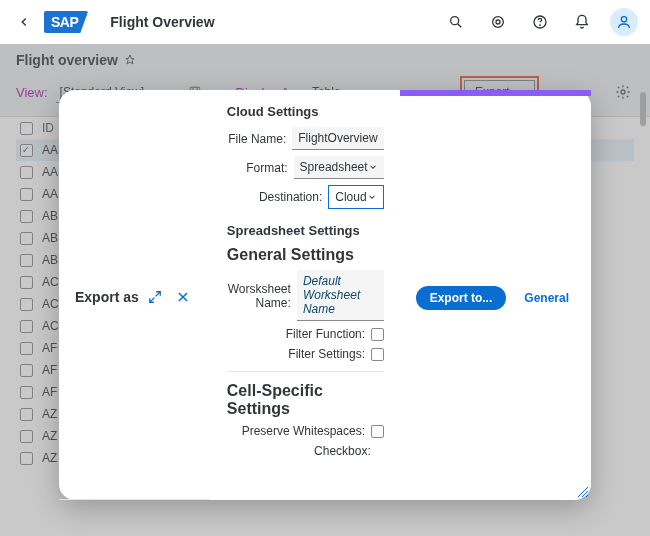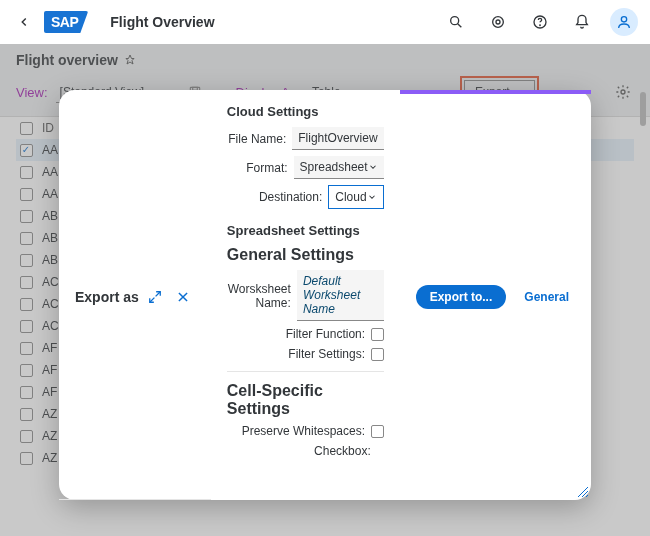--- a/index.html
+++ b/index.html
@@ -173,21 +173,21 @@
   }
   .form-field.italic { font-style: italic; color:#0c4a6e; }
   .form-field.select { width:150px; }
   .form-field.select.narrow { width:74px; border:1px solid #0a6ed1; background:#fff; }
   .form-field.select.med { width:112px; }
   .divider { border-top:1px solid #e5e5e5; margin: 10px 0; }
   .dlg-foot {
     display:flex; align-items:center;
     gap: 12px;
     padding: 10px 16px;
-    border-top: 4px solid #8b5cf6;
+    border-top: 6px solid #8b5cf6;
     position: relative;
   }
   .btn-primary {
     background:#0a6ed1; color:#fff; border:none; border-radius: 14px;
     padding: 5px 14px; font-size:12px; font-weight:600;
   }
   .btn-transparent {
     background:none; border:none; color:#0a6ed1; font-size:12px; font-weight:600;
   }
   .resize-handle {

